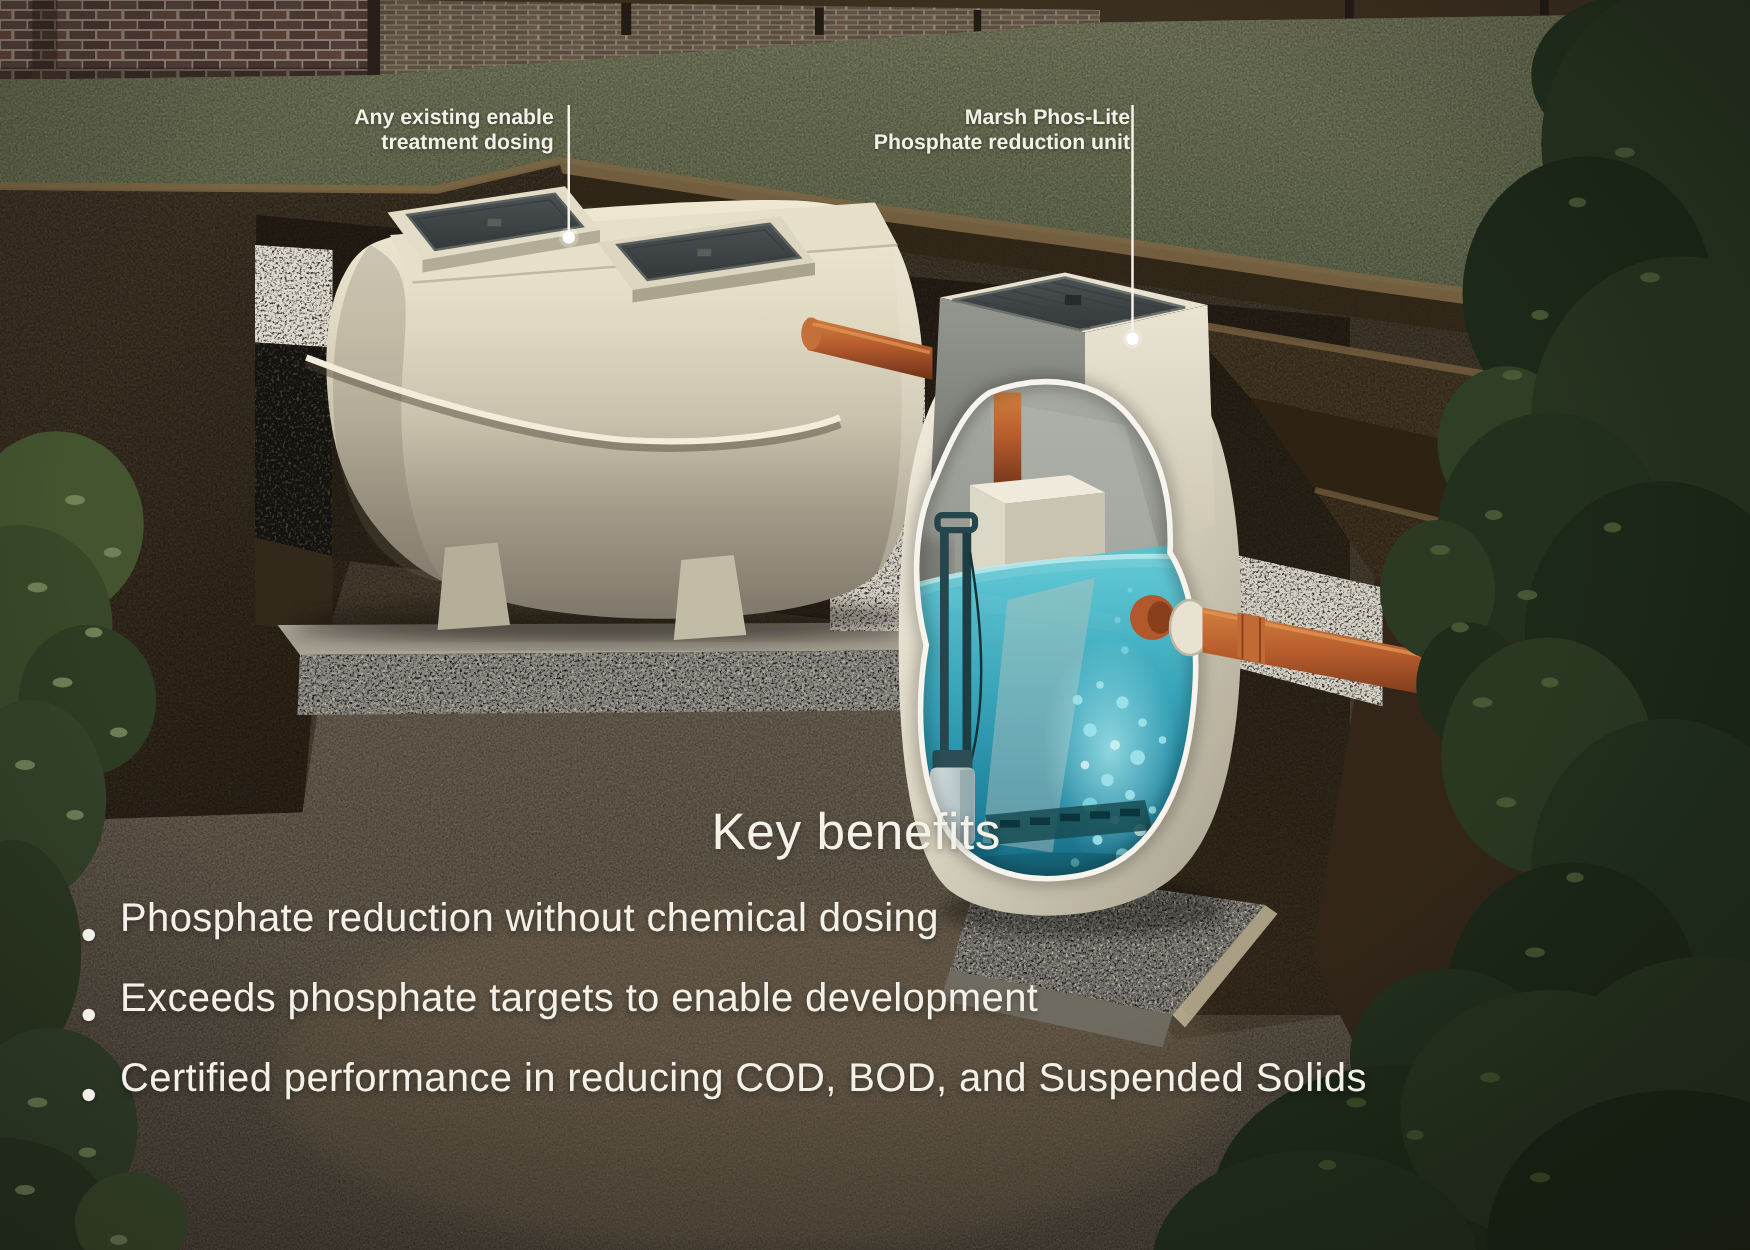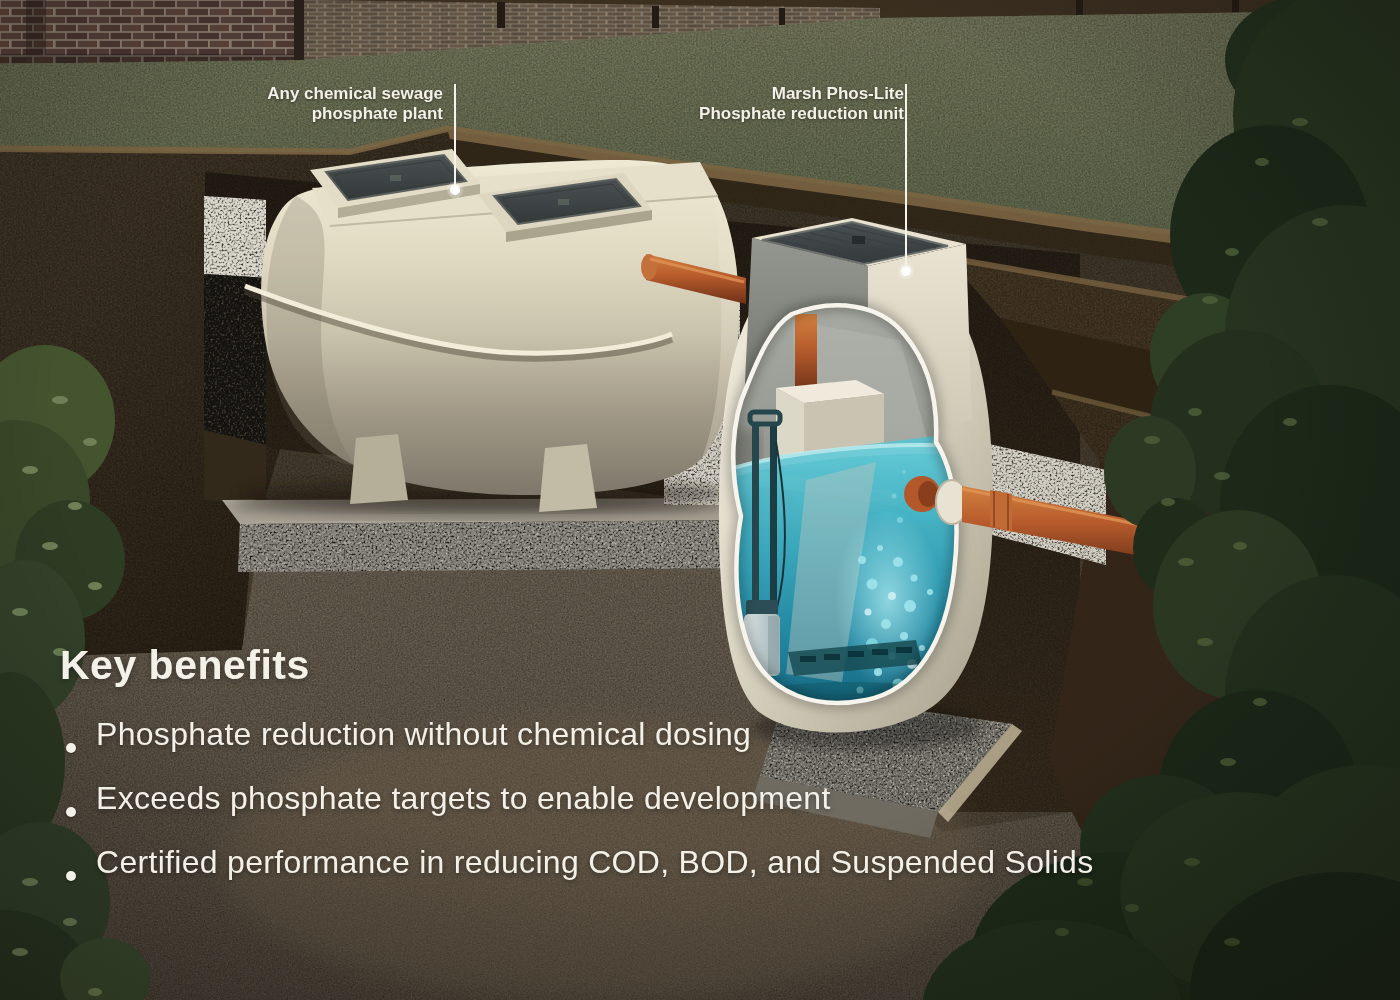--- a/index.html
+++ b/index.html
@@ -9,22 +9,22 @@
   .overlay{position:absolute;color:#f3f0e8;}
   
   .callout{text-align:right;font-size:17px;line-height:20px;
            text-shadow:0 1px 3px rgba(0,0,0,.45);}
   #label-plant{top:84px;right:957px;font-weight:700;}
   #label-unit{top:84px;right:496px;}
   #label-unit .t1{font-weight:700;}
   #label-unit .t2{font-weight:700;}
   
   #benefits{left:60px;top:642px;width:1250px;}
-  #benefits h1{margin:0;font-size:41px;font-weight:700;letter-spacing:.5px;
-               color:#f4f1e9;text-shadow:0 2px 6px rgba(0,0,0,.35);}
+  #benefits h1{margin:0;font-size:41px;font-weight:400;letter-spacing:.5px;
+               color:#f4f1e9;text-shadow:0 2px 6px rgba(0,0,0,.35);text-align:center;}
   #benefits ul{list-style:none;margin:26px 0 0 0;padding:0;}
   #benefits li{display:flex;align-items:flex-end;margin:0 0 26px 0;
                font-size:32px;line-height:38px;letter-spacing:.3px;
                text-shadow:0 2px 5px rgba(0,0,0,.4);}
   .dot{flex:0 0 auto;width:10px;height:10px;border-radius:50%;
        background:#f3f0e8;margin:14px 20px 0 6px;box-shadow:0 1px 3px rgba(0,0,0,.4);}
 </style>
 </head>
 <body>
 
@@ -479,22 +479,22 @@
   <line x1="455" y1="84" x2="455" y2="185" stroke="#f6f3ea" stroke-width="2"></line>
   <circle cx="455" cy="190" r="8" fill="#ffffff" opacity=".25"></circle>
   <circle cx="455" cy="190" r="5" fill="#ffffff"></circle>
   <line x1="906" y1="84" x2="906" y2="265" stroke="#f6f3ea" stroke-width="2"></line>
   <circle cx="906" cy="271" r="8" fill="#ffffff" opacity=".25"></circle>
   <circle cx="906" cy="271" r="5" fill="#ffffff"></circle>
 </g>
 </svg>
 
 <div class="overlay callout" id="label-plant">
-  <div>Any chemical sewage</div>
-  <div>phosphate plant</div>
+  <div>Any existing enable</div>
+  <div>treatment dosing</div>
 </div>
 
 <div class="overlay callout" id="label-unit">
   <div class="t1">Marsh Phos-Lite</div>
   <div class="t2">Phosphate reduction unit</div>
 </div>
 
 <div class="overlay" id="benefits">
   <h1>Key benefits</h1>
   <ul>

